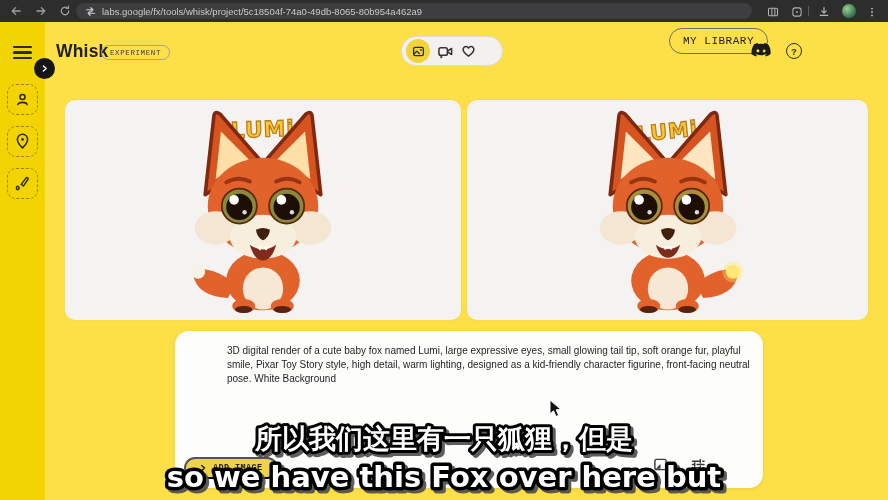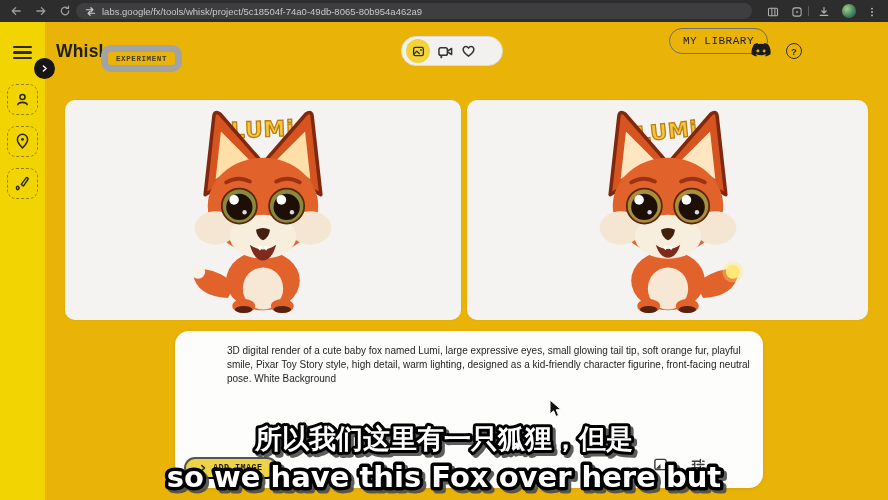--- a/index.html
+++ b/index.html
@@ -1,19 +1,19 @@
 <!DOCTYPE html>
 <html><head>
 <meta charset="utf-8">
 <style>
   * { margin:0; padding:0; box-sizing:border-box; }
   html,body { background:#111; }
   .screen {
     position:relative; width:888px; height:500px; overflow:hidden;
-    background:#eab308; font-family:"Liberation Sans", sans-serif;
+    background:#fde047; font-family:"Liberation Sans", sans-serif;
   }
   
   .browser-bar { position:absolute; left:0; top:0; width:888px; height:22px; background:#2d2d2e; z-index:30; }
   .bnav { position:absolute; top:3px; width:16px; height:16px; display:flex; align-items:center; justify-content:center; color:#9d9d9d; }
   .url-pill { position:absolute; left:76px; top:3px; width:676px; height:16px; background:#3e3e40; border-radius:8px;
               display:flex; align-items:center; gap:6px; padding:0 9px; }
   .url-text { color:#c9c9c9; font-size:9.5px; white-space:nowrap; overflow:hidden; }
   .bright { position:absolute; top:4px; width:15px; height:15px; display:flex; align-items:center; justify-content:center; color:#b2b2b2; }
   .bsep { position:absolute; top:6px; width:1px; height:10px; background:#5a5a5a; }
   .bavatar { position:absolute; top:4px; width:14px; height:14px; border-radius:50%;
@@ -21,22 +21,22 @@
   
   .sidebar { position:absolute; left:0; top:22px; width:45px; height:478px; background:#F2D402; z-index:10; overflow:visible; }
   .hamburger { position:absolute; left:13px; top:24px; width:19px; height:13px; display:flex; flex-direction:column; justify-content:space-between; }
   .hamburger span { display:block; height:2.2px; background:#2b2a1d; border-radius:2px; }
   .side-item { position:absolute; left:7px; width:31px; height:31px; border:1.6px dashed rgba(70,60,0,.55);
                border-radius:9px; display:flex; align-items:center; justify-content:center; color:#2f2a06; }
   .collapse-btn { position:absolute; left:34px; top:36px; width:21px; height:21px; background:#161616; border-radius:50%;
                   display:flex; align-items:center; justify-content:center; color:#fff; z-index:12; }
   
   .app-title { position:absolute; left:56px; top:41px; font-size:17.5px; font-weight:700; color:#1f2022; letter-spacing:.2px; }
-  .exp-badge { position:absolute; left:101px; top:45px; border:7px solid #a3a3a3; border-radius:10px; padding:2.5px 8px;
-               font-family:"Liberation Mono", monospace; font-size:7.5px; font-weight:700; color:#3c3c38; letter-spacing:.6px; }
+  .exp-badge { position:absolute; left:101px; top:45px; border:1px solid #a3a3a3; border-radius:10px; padding:2.5px 8px;
+               font-family:"Liberation Mono", monospace; font-size:7.5px; font-weight:400; color:#3c3c38; letter-spacing:.6px; }
   .tools-pill { position:absolute; left:401px; top:36px; width:102px; height:30px; background:#f2f1ef; border:1px solid #dddcd8;
                 border-radius:16px; display:flex; align-items:center; padding:0 4px; gap:7px; }
   .tool-img-wrap { width:24px; height:24px; border-radius:50%; background:#F2D33C; display:flex; align-items:center; justify-content:center; color:#2c2c28; }
   .tool-ic { color:#333; display:flex; align-items:center; justify-content:center; }
   .my-library { position:absolute; left:669px; top:28px; border:1.2px solid #6f6f6a; border-radius:13px; padding:6px 13px;
                 font-family:"Liberation Mono", monospace; font-size:11px; font-weight:400; color:#222; letter-spacing:.5px; background:transparent; }
   .discord { position:absolute; left:751px; top:42px; color:#1b1b1b; }
   .help { position:absolute; left:786px; top:43px; width:16px; height:16px; border:1.5px solid #2e2e2e; border-radius:50%;
           display:flex; align-items:center; justify-content:center; font-size:9.5px; font-weight:700; color:#2e2e2e; }
   .pro-pill { position:absolute; left:811px; top:38px; width:69px; height:27px; background:#f7f6f4; border:1px solid #c8c7c2;

